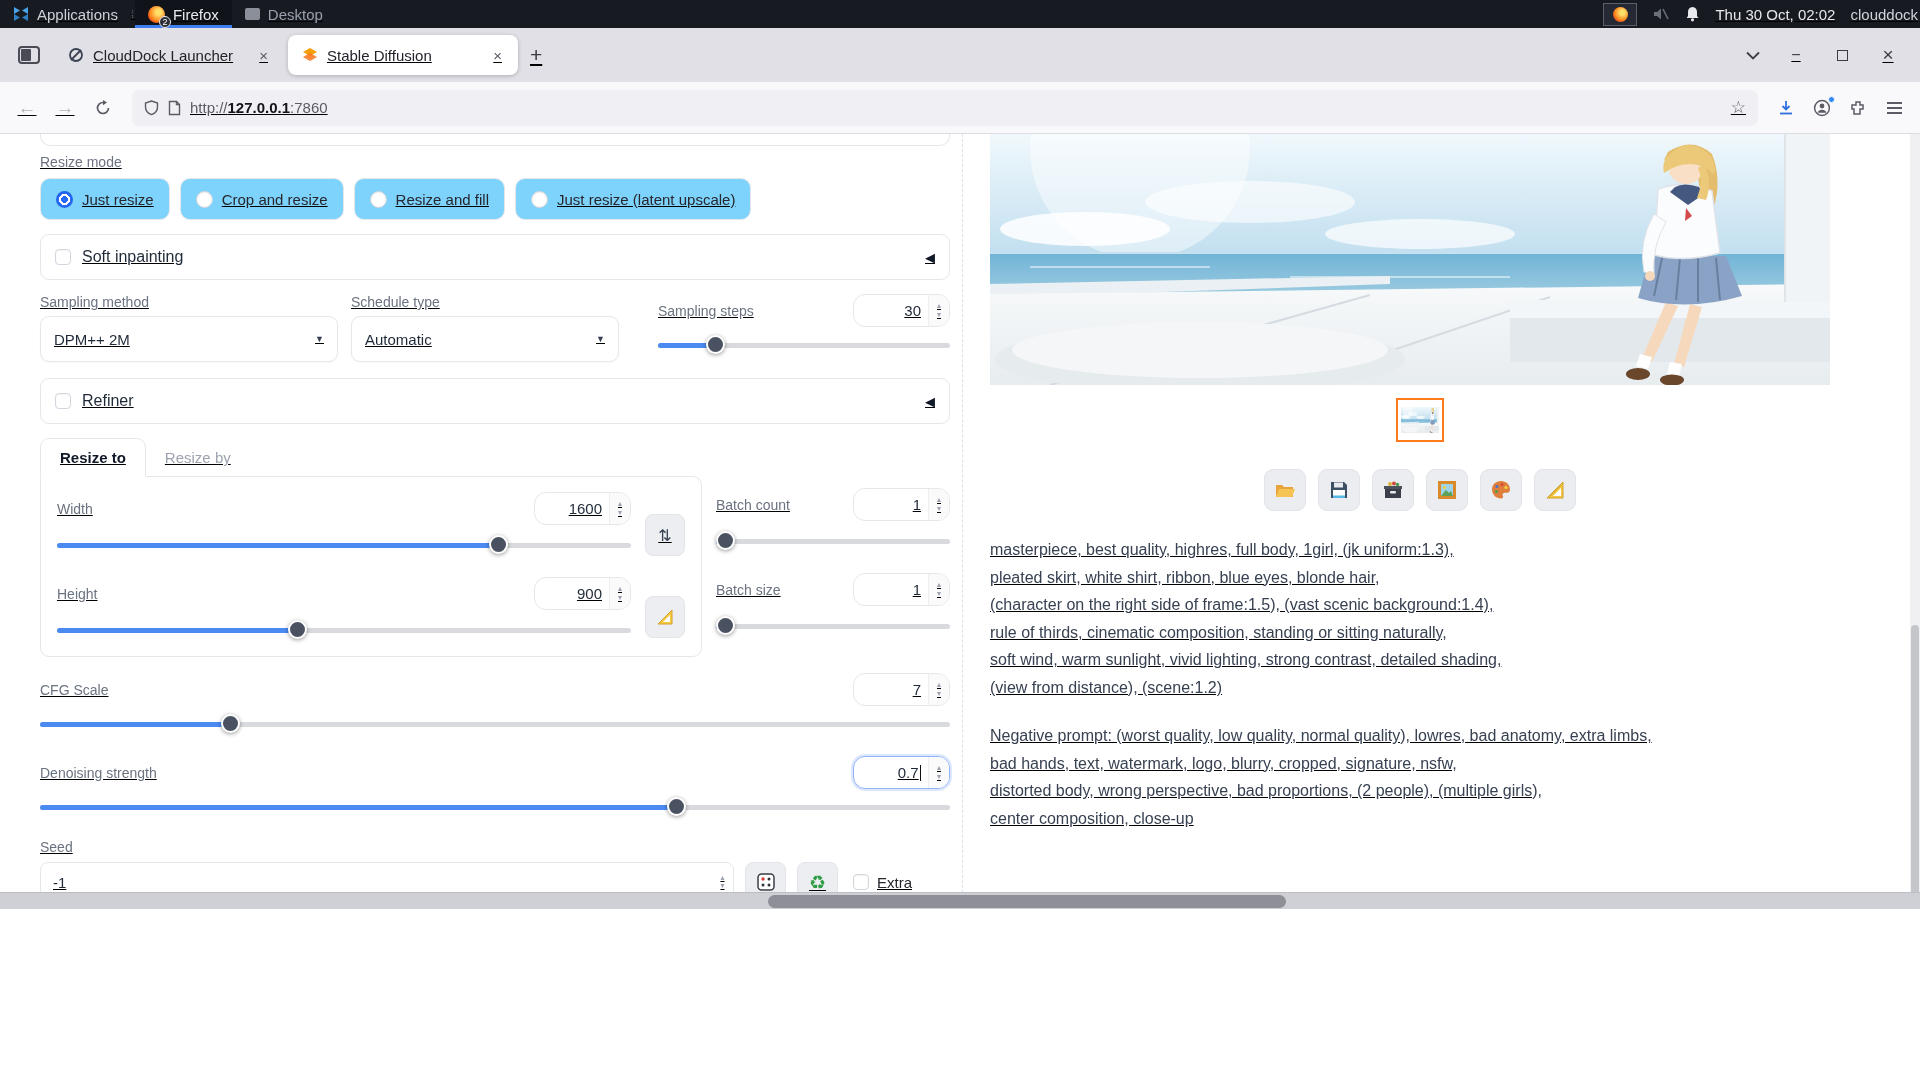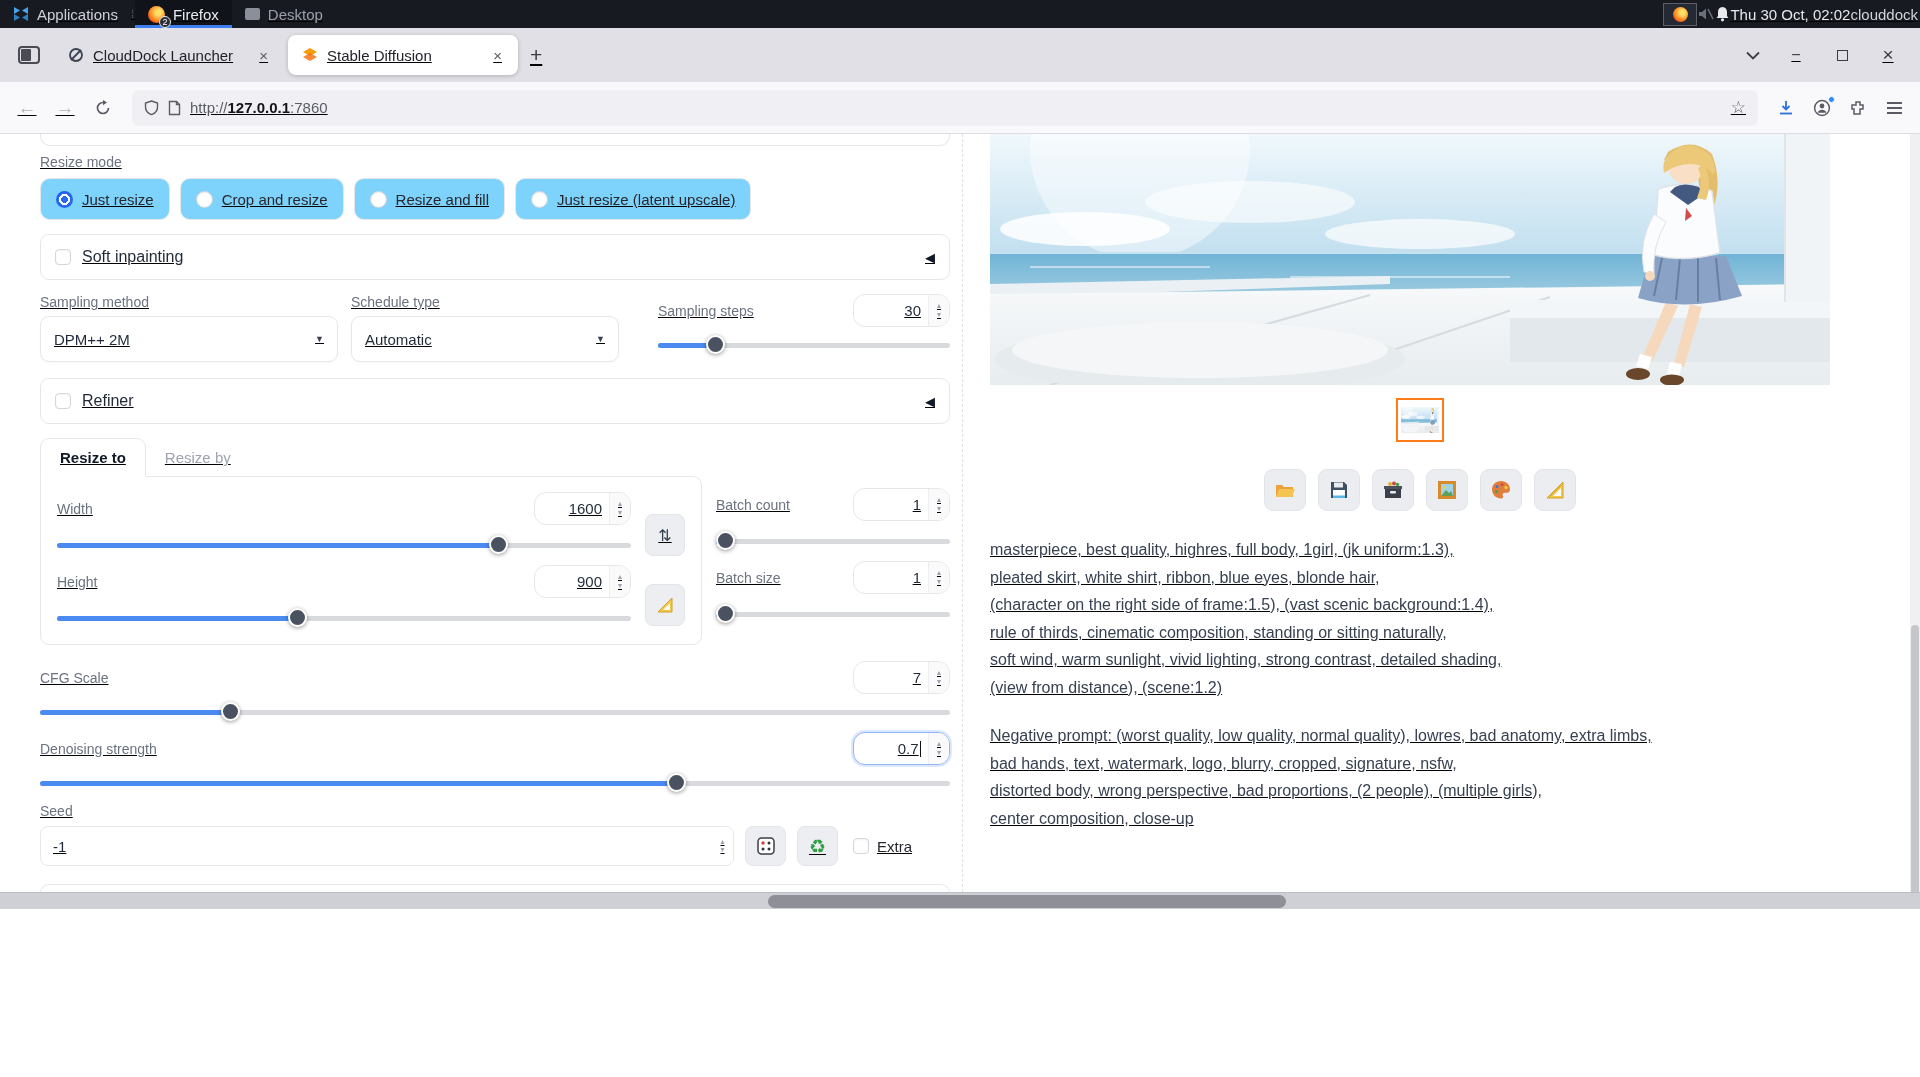--- a/index.html
+++ b/index.html
@@ -13,21 +13,21 @@
   .sys-item { display:flex; align-items:center; gap:8px; padding:0 13px; }
   .task-firefox { background:#10131a; border-bottom:3px solid #3d7ff0; padding-top:3px; }
   .task-desktop { color:#9aa0ab; }
   .app-grid-ic { width:16px; height:16px; }
   .sep-dots { color:#565c68; font-size:11px; display:flex; align-items:center; letter-spacing:1px;}
   .ff-logo { width:17px; height:17px; border-radius:50%;
     background:radial-gradient(circle at 62% 38%, #ffe066 0 18%, #ffb84d 34%, #ff8a1e 55%, #e8481c 78%, #b5347a 100%); position:relative; }
   .ff-badge { position:absolute; right:-6px; bottom:-5px; width:12px; height:12px; background:#2b2e36; border:1px solid #e8eaee; border-radius:50%;
     color:#fff; font-size:9px; display:flex; align-items:center; justify-content:center; }
   .desk-ic { width:15px; height:12px; background:#8a8f99; border-radius:2px; }
-  .sys-right { margin-left:auto; display:flex; align-items:center; padding-right:2px; }
+  .sys-right { margin-left:auto; display:flex; align-items:center; gap:15px; padding-right:2px; }
   .tray-box { width:34px; height:23px; border:1px solid #5a5f6a; background:#242933; display:flex; align-items:center; justify-content:center; }
   .tray-box .ff-logo { width:15px; height:15px; }
   .clock { color:#e6e8ec; }
   .host { color:#d0d4da; white-space:nowrap; }
 
   
   .tabbar { height:54px; background:#e0e0e6; display:flex; align-items:center; padding:0 8px; }
   .fxview { width:22px; height:18px; border:2px solid #4b4b55; border-radius:4px; margin:0 10px; position:relative; }
   .fxview:before { content:""; position:absolute; left:1px; right:7px; top:1px; bottom:1px; background:#4b4b55; border-radius:1px;}
   .tab { display:flex; align-items:center; gap:9px; height:40px; padding:0 12px 0 14px; border-radius:8px; margin-left:4px; font-size:15px; color:#23232b; min-width:230px; }
@@ -91,21 +91,21 @@
   .rtab { height:39px; padding:12px 19px; display:flex; align-items:center; font-size:15px; border-radius:9px 9px 0 0; }
   .rtab.active { border:1px solid #e5e7eb; border-bottom:1px solid #fff; background:#fff; color:#111827; font-weight:700; position:relative; z-index:2; }
   .rtab.inactive { color:#9ca3af; }
 
   .dims-row { display:flex; margin-top:-1px; }
   .tabpanel { width:662px; border:1px solid #e5e7eb; border-radius:0 9px 9px 9px; background:#fff; padding:15px 16px 16px; display:flex; gap:14px; }
   .dims-main { flex:1; }
   .sq-btn { width:40px; height:42px; background:#eceef1; border:1px solid #e2e4e9; border-radius:8px; display:flex; align-items:center; justify-content:center; font-size:16px; color:#374151; }
   .side-btns { display:flex; flex-direction:column; justify-content:space-between; padding:22px 0 2px; }
   .batch-col { flex:1; margin-left:14px; padding-top:12px; }
-  .mt8{margin-top:8px;} .mt10{margin-top:10px;} .mt12{margin-top:12px;} .mt14{margin-top:10px;gap:48px;} .mt16{margin-top:16px;} .mt18{margin-top:18px;}
+  .mt8{margin-top:8px;} .mt10{margin-top:10px;} .mt12{margin-top:12px;} .mt14{margin-top:22px;gap:48px;} .mt16{margin-top:16px;} .mt18{margin-top:18px;}
 
   .seed-row { display:flex; align-items:center; margin-top:7px; }
   .seed-input { width:694px; height:40px; border:1px solid #e5e7eb; border-radius:8px; background:#fff; display:flex; align-items:stretch; overflow:hidden; }
   .seed-input .sval { flex:1; display:flex; align-items:center; padding-left:12px; font-size:15px; color:#1f2937; }
   .seed-btn { width:41px; height:40px; margin-left:11px; background:#eceef1; border:1px solid #e2e4e9; border-radius:8px; display:flex; align-items:center; justify-content:center; }
   .recycle { color:#2f9e44; font-size:19px; }
   .extra-wrap { display:flex; align-items:center; gap:8px; margin-left:15px; font-size:15px; color:#26262c; }
 
   
   .scene-wrap { width:840px; height:251px; overflow:hidden; background:#dfeef6; }

